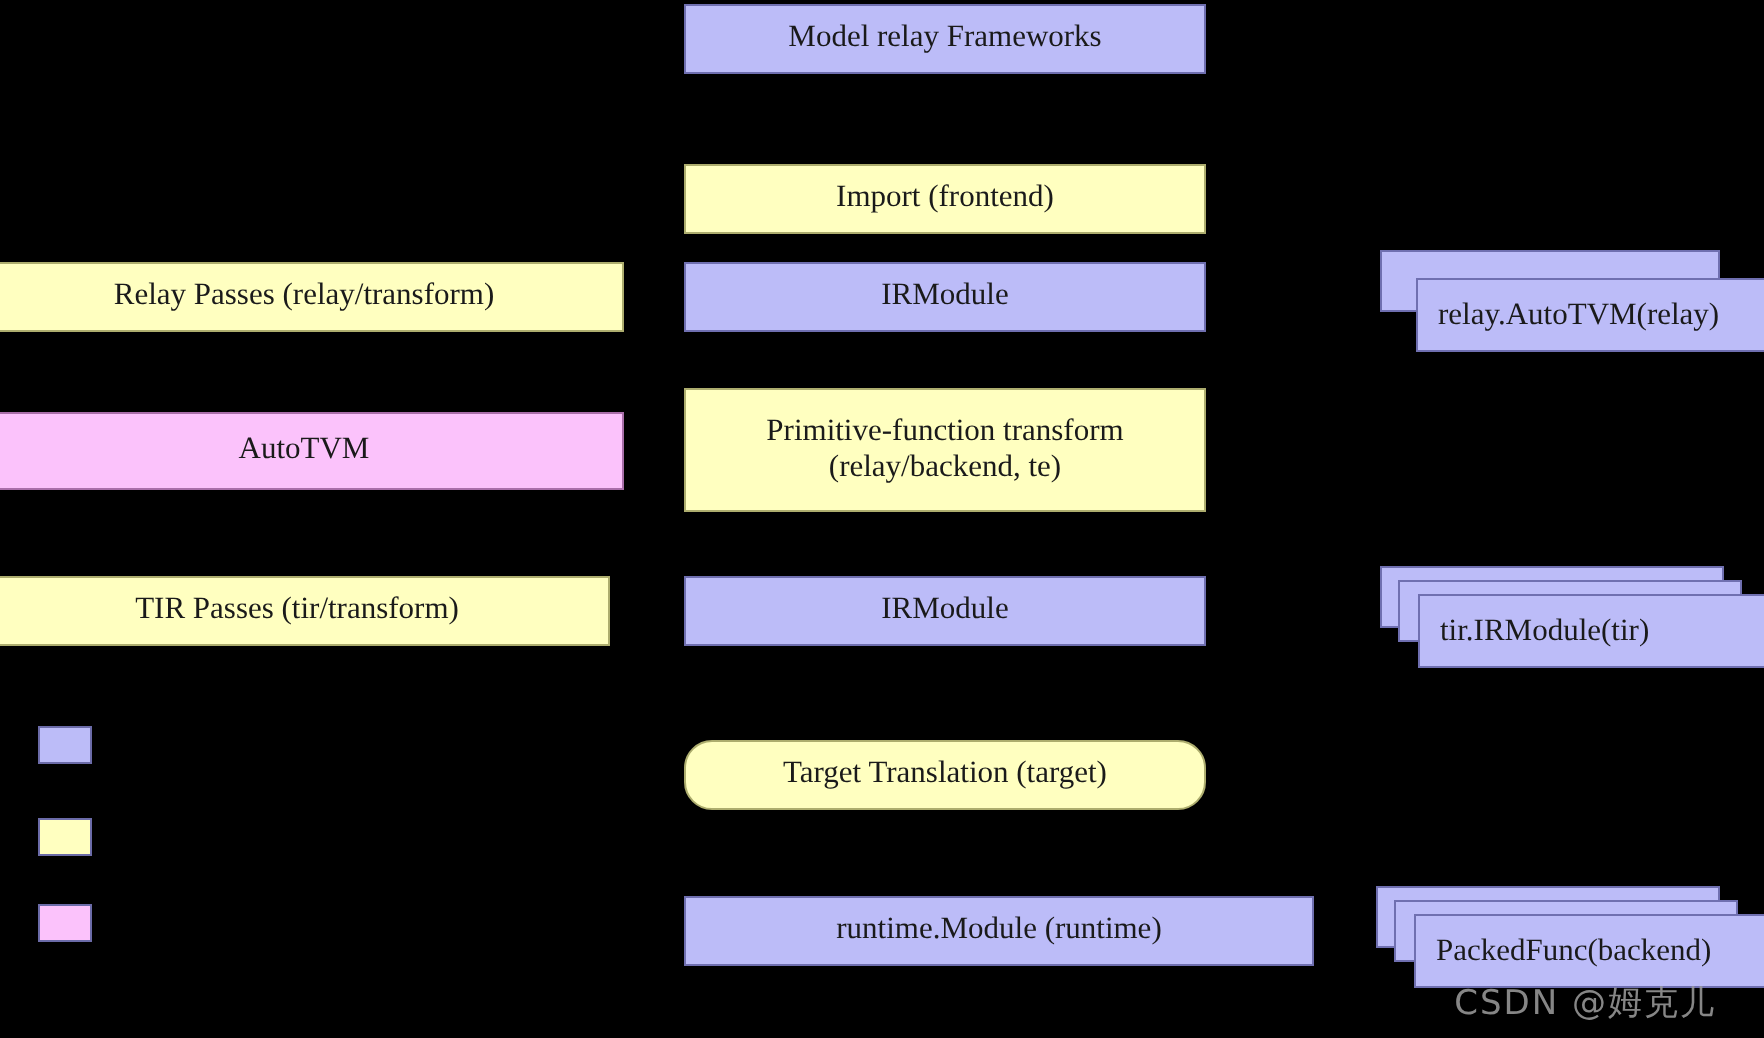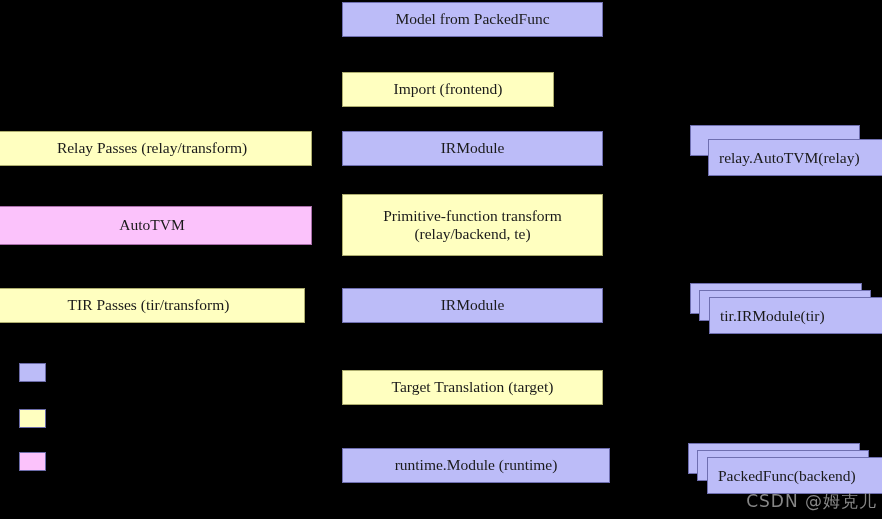--- a/index.html
+++ b/index.html
@@ -66,48 +66,48 @@
     position: absolute;
     box-sizing: border-box;
     width: 27px;
     height: 19px;
     border: 1px solid #6b6ba8;
   }
 
   
   #watermark {
     position: absolute;
-    right: 5px;
+    right: 24px;
     bottom: 6px;
     color: #9e9e9e;
     font-family: "DejaVu Sans", "Liberation Sans", sans-serif;
     font-size: 17px;
     letter-spacing: 1px;
     white-space: nowrap;
     opacity: 0.85;
   }
 </style>
 </head>
 <body>
 
 <div id="canvas">
 
-  <div class="box c-blue" style="left:342px; top:2px; width:261px; height:35px;">Model from PackedFunc</div>
+  <div class="box c-blue" style="left:342px; top:2px; width:261px; height:35px;">Model relay Frameworks</div>
 
-  <div class="box c-yellow" style="left:342px; top:72px; width:212px; height:35px;text-align:center;">Import (frontend)</div>
+  <div class="box c-yellow" style="left:342px; top:82px; width:261px; height:35px;text-align:center;">Import (frontend)</div>
 
   <div class="box c-blue" style="left:342px; top:131px; width:261px; height:35px;">IRModule</div>
 
   <div class="box c-yellow wrap" style="left:342px; top:194px; width:261px; height:62px;">Primitive-function transform (relay/backend, te)</div>
 
   <div class="box c-blue" style="left:342px; top:288px; width:261px; height:35px;">IRModule</div>
 
-  <div class="box c-yellow" style="left:342px; top:370px; width:261px; height:35px;">Target Translation (target)</div>
+  <div class="box c-yellow" style="left:342px; top:370px; width:261px; height:35px;border-radius:14px;">Target Translation (target)</div>
 
-  <div class="box c-blue" style="left:342px; top:448px; width:268px; height:35px;">runtime.Module (runtime)</div>
+  <div class="box c-blue" style="left:342px; top:448px; width:315px; height:35px;">runtime.Module (runtime)</div>
 
   <div class="box c-yellow" style="left:-8px; top:131px; width:320px; height:35px;">Relay Passes (relay/transform)</div>
 
   <div class="box c-pink" style="left:-8px; top:206px; width:320px; height:39px;">AutoTVM</div>
 
   <div class="box c-yellow" style="left:-8px; top:288px; width:313px; height:35px;">TIR Passes (tir/transform)</div>
 
   <div class="stack" style="left:690px; top:125px; width:200px; height:56px;">
     <div class="layer" style="left:0px; top:0px; width:170px; height:31px;"></div>
     <div class="layer front" style="left:18px; top:14px; width:192px; height:37px;">

